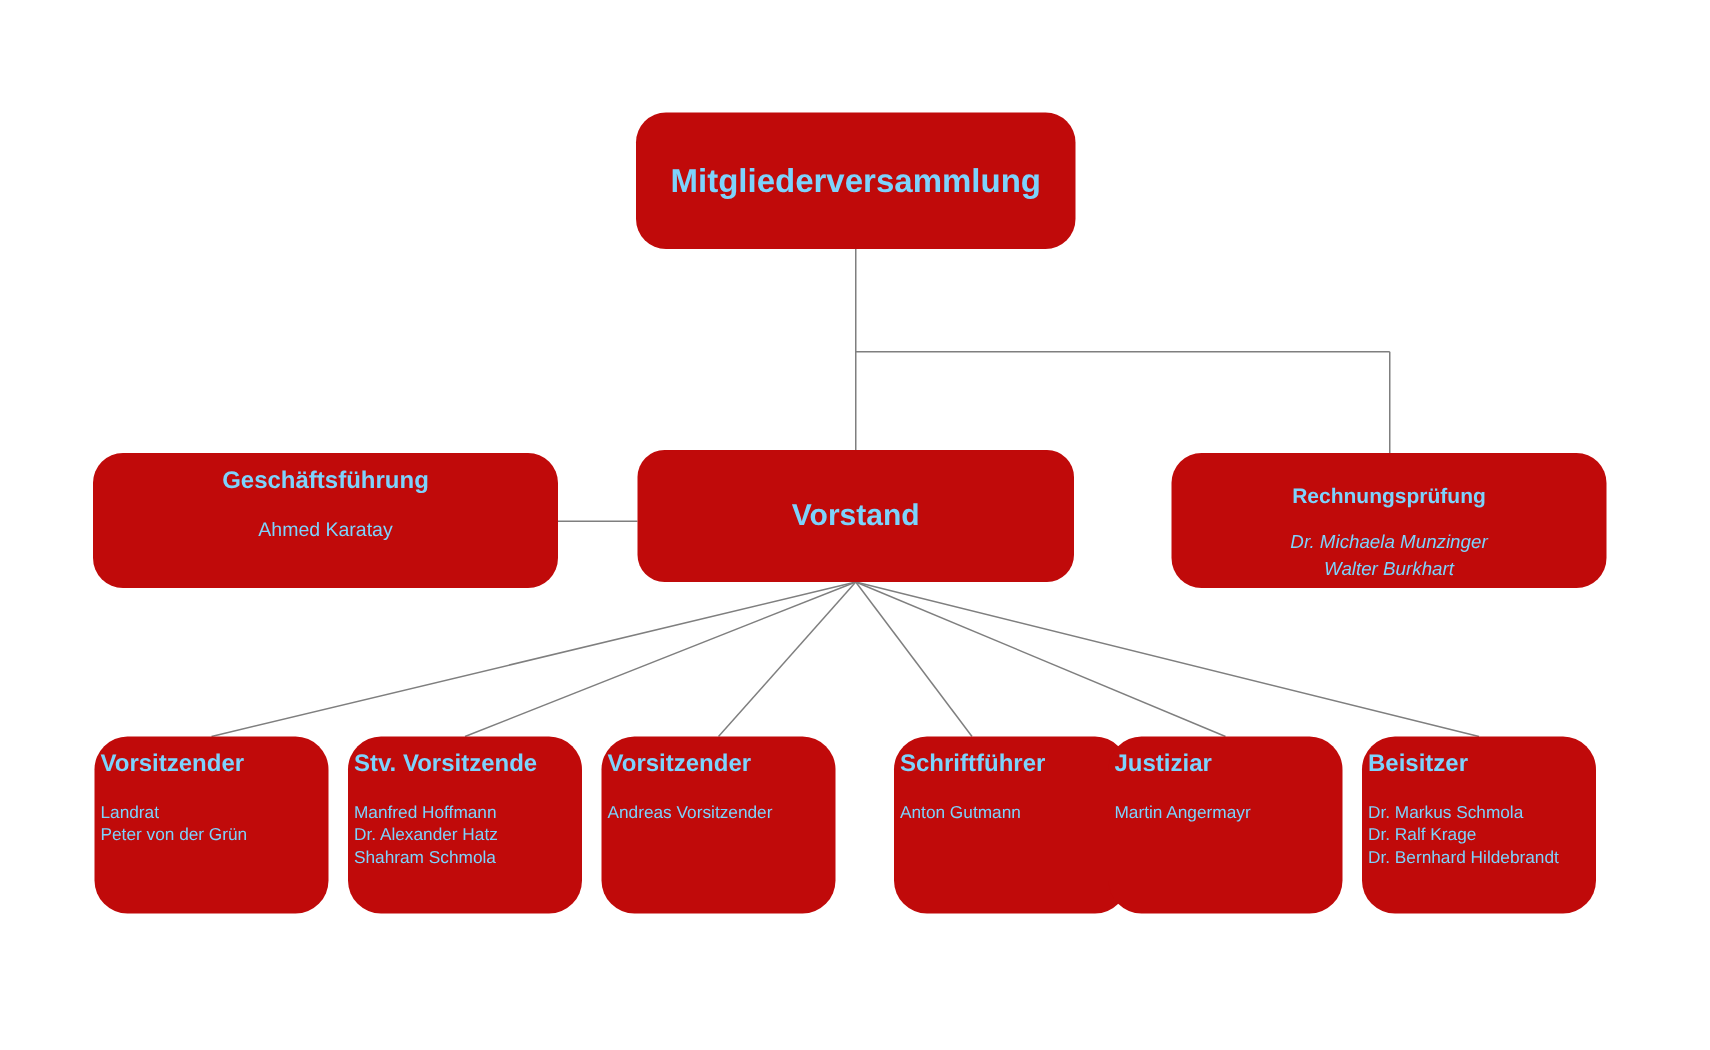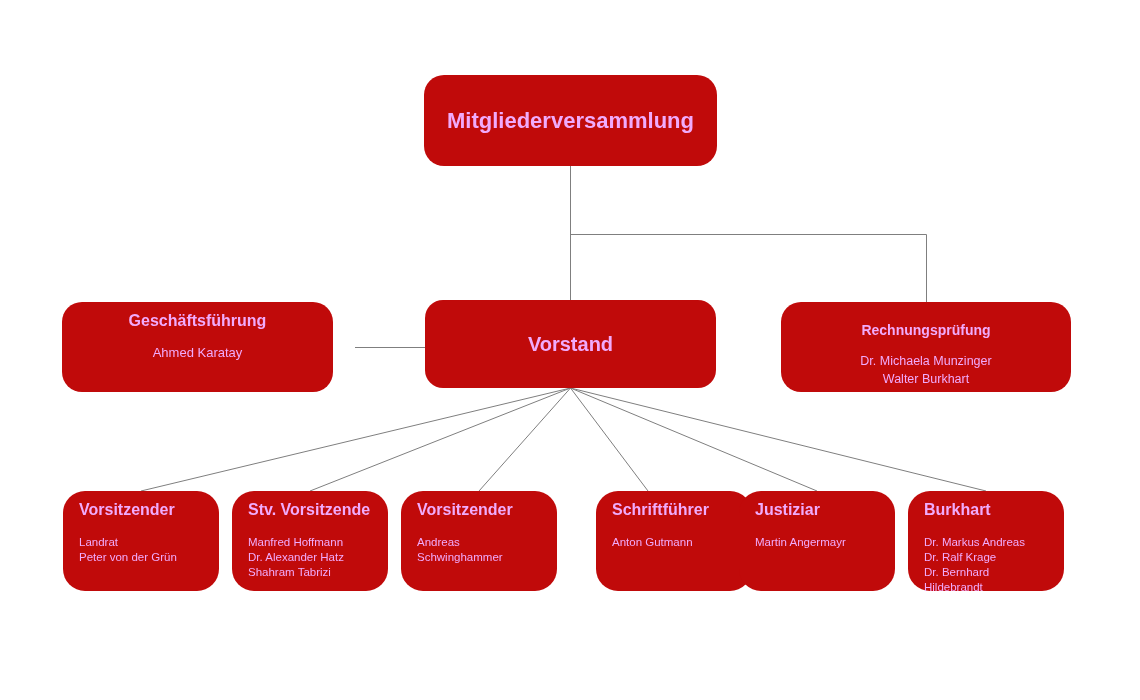--- a/index.html
+++ b/index.html
@@ -17,59 +17,59 @@
   }
   .connectors {
     position: absolute;
     left: 0; top: 0;
     width: 1140px; height: 700px;
     pointer-events: none;
   }
   .node {
     position: absolute;
     background: #c00a0a;
-    color: #f0abfc;
+    color: #7dd3fc;
     box-sizing: border-box;
   }
   .node .title { font-weight: bold; }
   .node .member-line { font-weight: normal; }
 
   
   .node-top {
     left: 424px; top: 75px; width: 293px; height: 91px;
     border-radius: 20px;
     display: flex; align-items: center; justify-content: center;
   }
   .node-top .title { font-size: 22px; }
 
   
   .node-mid {
     border-radius: 20px;
     text-align: center;
   }
-  .node-gf { left: 62px; top: 302px; width: 271px; height: 90px; padding-top: 10px; }
+  .node-gf { left: 62px; top: 302px; width: 310px; height: 90px; padding-top: 10px; }
   .node-gf .title { font-size: 16px; }
   .node-gf .members { margin-top: 14px; font-size: 13px; line-height: 18px; }
 
   .node-vorstand {
     left: 425px; top: 300px; width: 291px; height: 88px;
     border-radius: 18px;
     display: flex; align-items: center; justify-content: center;
   }
   .node-vorstand .title { font-size: 20px; }
 
   .node-rp { left: 781px; top: 302px; width: 290px; height: 90px; padding-top: 20px; }
   .node-rp .title { font-size: 14px; }
-  .node-rp .members { margin-top: 14px; font-size: 12.5px; line-height: 18px; }
+  .node-rp .members { margin-top: 14px; font-size: 12.5px; line-height: 18px; font-style: italic; }
 
   
   .node-leaf {
-    top: 491px; width: 156px; height: 100px;
+    top: 491px; width: 156px; height: 118px;
     border-radius: 22px;
-    padding: 10px 16px;
+    padding: 10px 4px;
     text-align: left;
   }
   .node-leaf .title { font-size: 16px; }
   .node-leaf .members { margin-top: 16px; font-size: 11.5px; line-height: 15px; }
 
   .leaf-1 { left: 63px; }
   .leaf-2 { left: 232px; }
   .leaf-3 { left: 401px; }
   .leaf-4 { left: 596px; }
   .leaf-5 { left: 739px; }
@@ -128,47 +128,47 @@
         <div class="member-line">Landrat</div>
         <div class="member-line">Peter von der Grün</div>
       </div>
   </div>
 
   <div class="node node-leaf leaf-2">
     <div class="title">Stv. Vorsitzende</div>
     <div class="members">
         <div class="member-line">Manfred Hoffmann</div>
         <div class="member-line">Dr. Alexander Hatz</div>
-        <div class="member-line">Shahram Tabrizi</div>
+        <div class="member-line">Shahram Schmola</div>
       </div>
   </div>
 
   <div class="node node-leaf leaf-3">
     <div class="title">Vorsitzender</div>
     <div class="members">
-        <div class="member-line">Andreas Schwinghammer</div>
+        <div class="member-line">Andreas Vorsitzender</div>
       </div>
   </div>
 
   <div class="node node-leaf leaf-4">
     <div class="title">Schriftführer</div>
     <div class="members">
         <div class="member-line">Anton Gutmann</div>
       </div>
   </div>
 
   <div class="node node-leaf leaf-5">
     <div class="title">Justiziar</div>
     <div class="members">
         <div class="member-line">Martin Angermayr</div>
       </div>
   </div>
 
   <div class="node node-leaf leaf-6">
-    <div class="title">Burkhart</div>
+    <div class="title">Beisitzer</div>
     <div class="members">
-        <div class="member-line">Dr. Markus Andreas</div>
+        <div class="member-line">Dr. Markus Schmola</div>
         <div class="member-line">Dr. Ralf Krage</div>
         <div class="member-line">Dr. Bernhard Hildebrandt</div>
       </div>
   </div>
 
 </div>
 
 </body></html>

